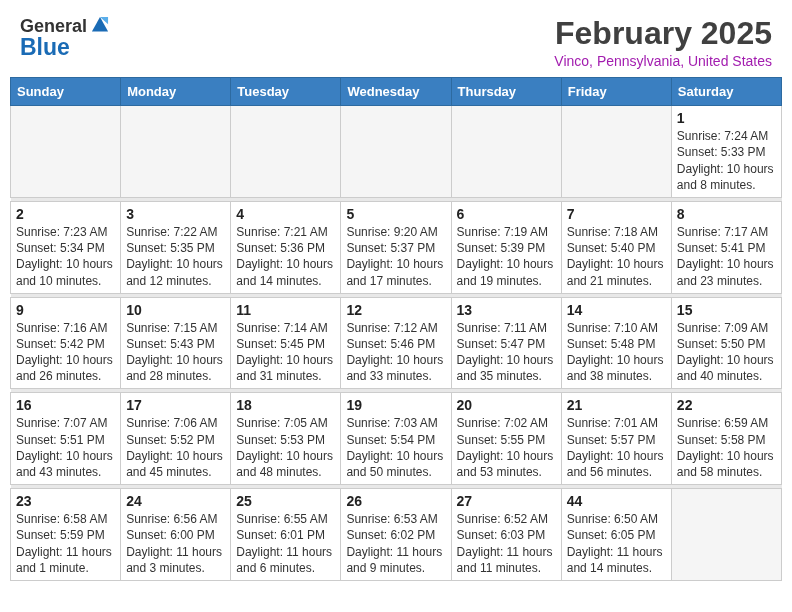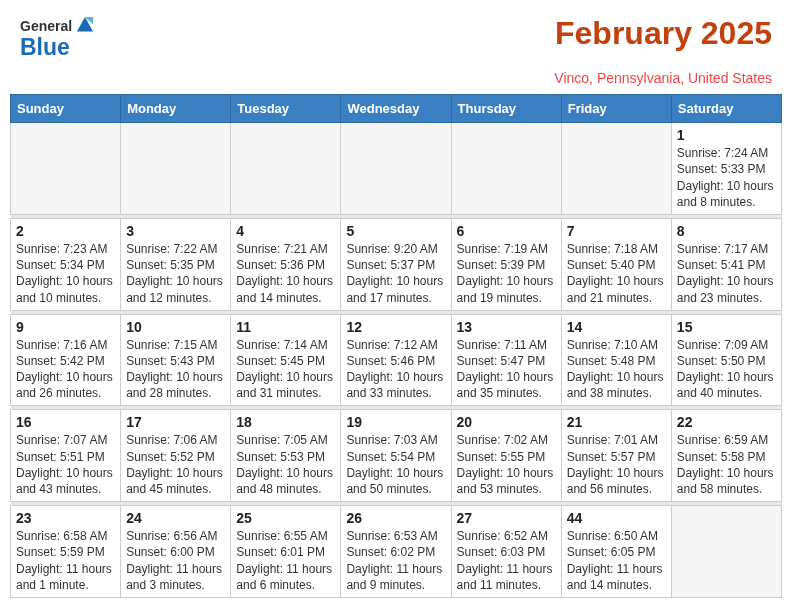--- a/index.html
+++ b/index.html
@@ -26,48 +26,48 @@
     .logo-area {
       display: flex;
       align-items: center;
     }
     .logo-text {
       display: flex;
       flex-direction: column;
       line-height: 1;
     }
     .logo-general {
-      font-size: 14px;
+      font-size: 18px;
       font-weight: bold;
       color: #333;
     }
     .logo-blue {
       font-size: 23px;
       font-weight: bold;
       color: #1a6bb5;
     }
     .logo-icon {
       width: 22px;
       height: 22px;
       margin-left: 2px;
       margin-top: -2px;
     }
     .title-area {
       text-align: right;
     }
     .main-title {
       font-size: 32px;
       font-weight: bold;
-      color: #c2410c;
+      color: #404040;
       line-height: 1.1;
     }
     .subtitle {
       font-size: 14px;
-      color: #ef4444;
-      margin-top: 19px;
+      color: #a21caf;
+      margin-top: 2px;
     }
     .calendar {
       flex: 1;
       padding: 0 10px 10px 10px;
     }
     table {
       width: 100%;
       border-collapse: collapse;
       table-layout: fixed;
     }

